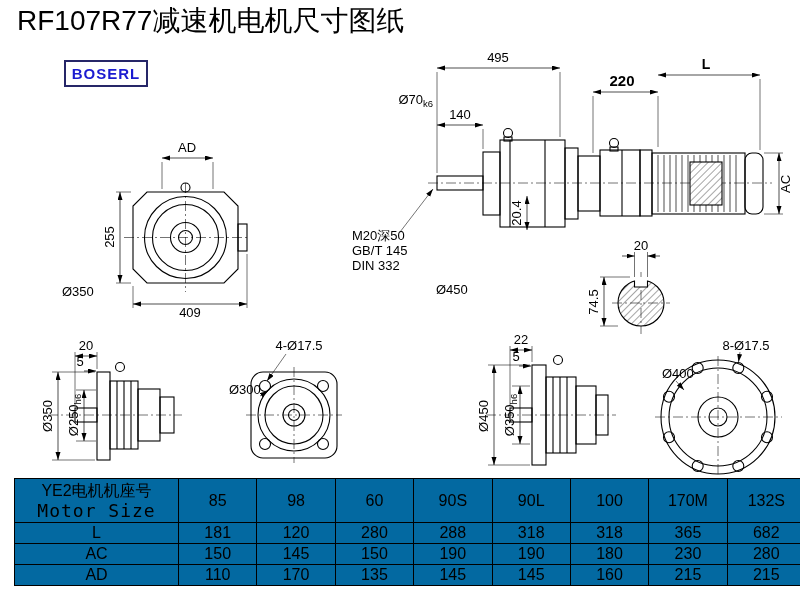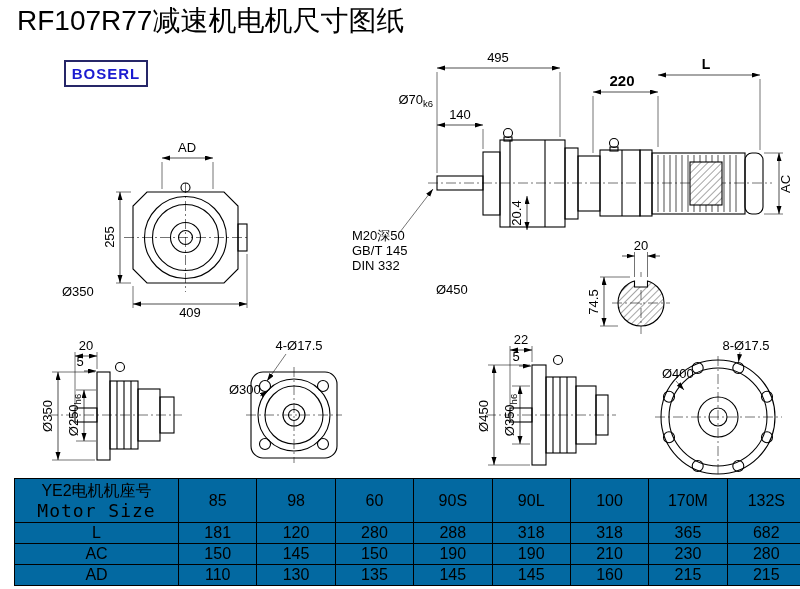--- a/index.html
+++ b/index.html
@@ -278,28 +278,28 @@
     <td>365</td>
     <td>682</td>
   </tr>
   <tr class="data">
     <td>AC</td>
     <td>150</td>
     <td>145</td>
     <td>150</td>
     <td>190</td>
     <td>190</td>
-    <td>210</td>
+    <td>180</td>
     <td>230</td>
     <td>280</td>
   </tr>
   <tr class="data">
     <td>AD</td>
     <td>110</td>
-    <td>130</td>
+    <td>170</td>
     <td>135</td>
     <td>145</td>
     <td>145</td>
     <td>160</td>
     <td>215</td>
     <td>215</td>
   </tr>
 </tbody>
   </table>
 

